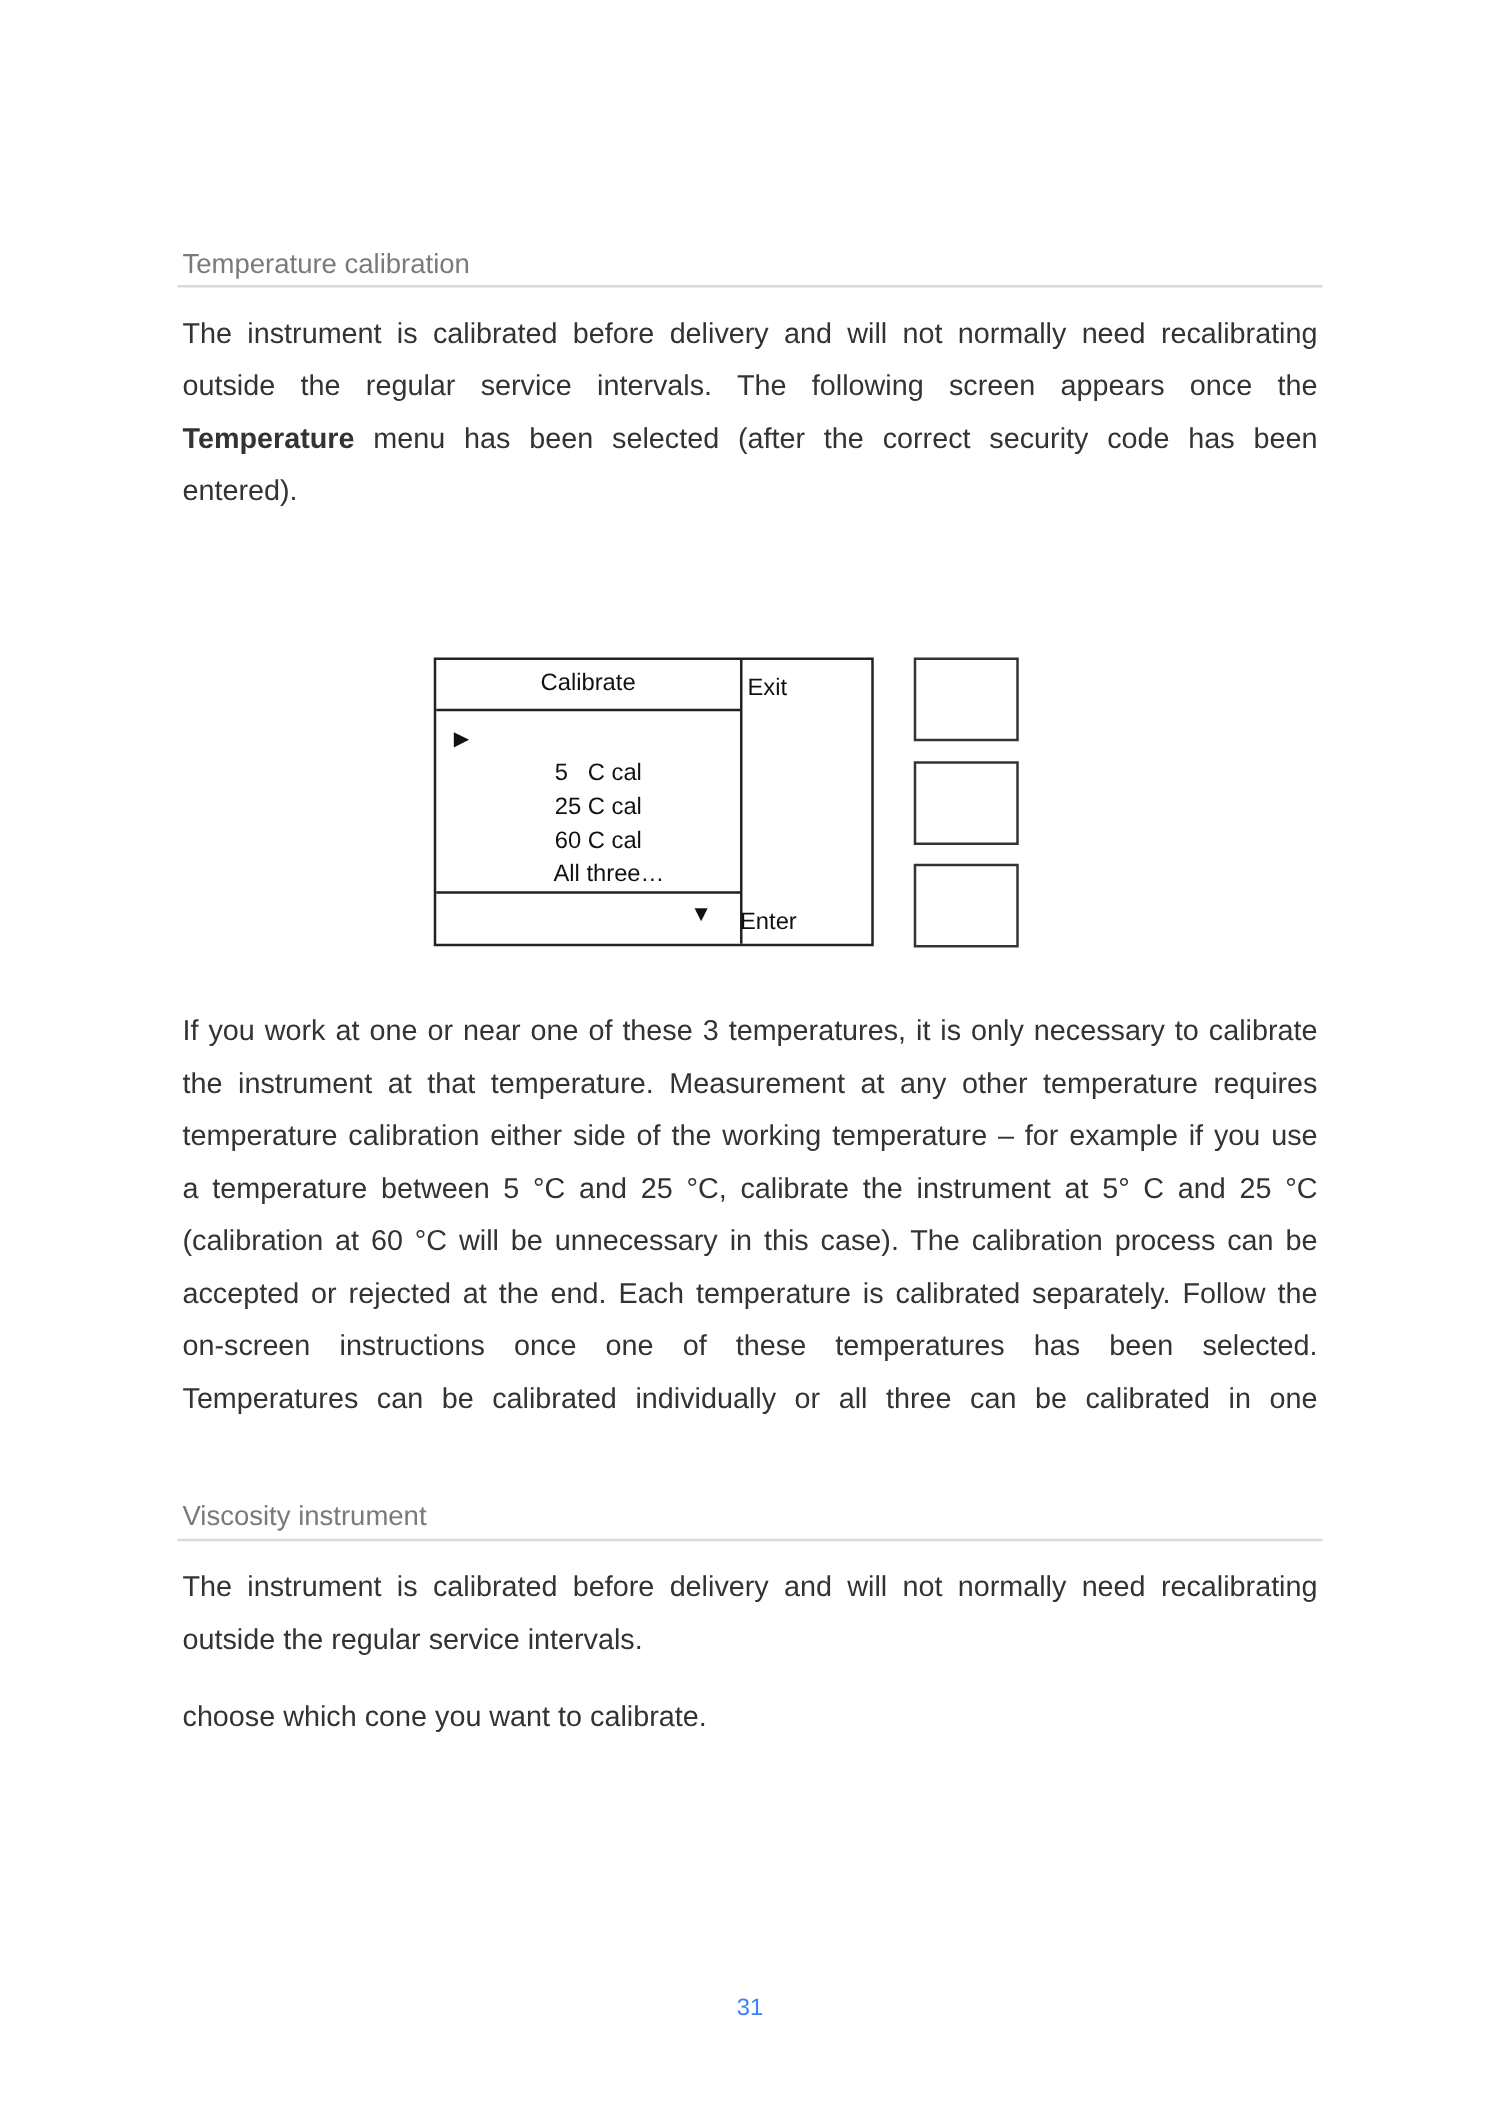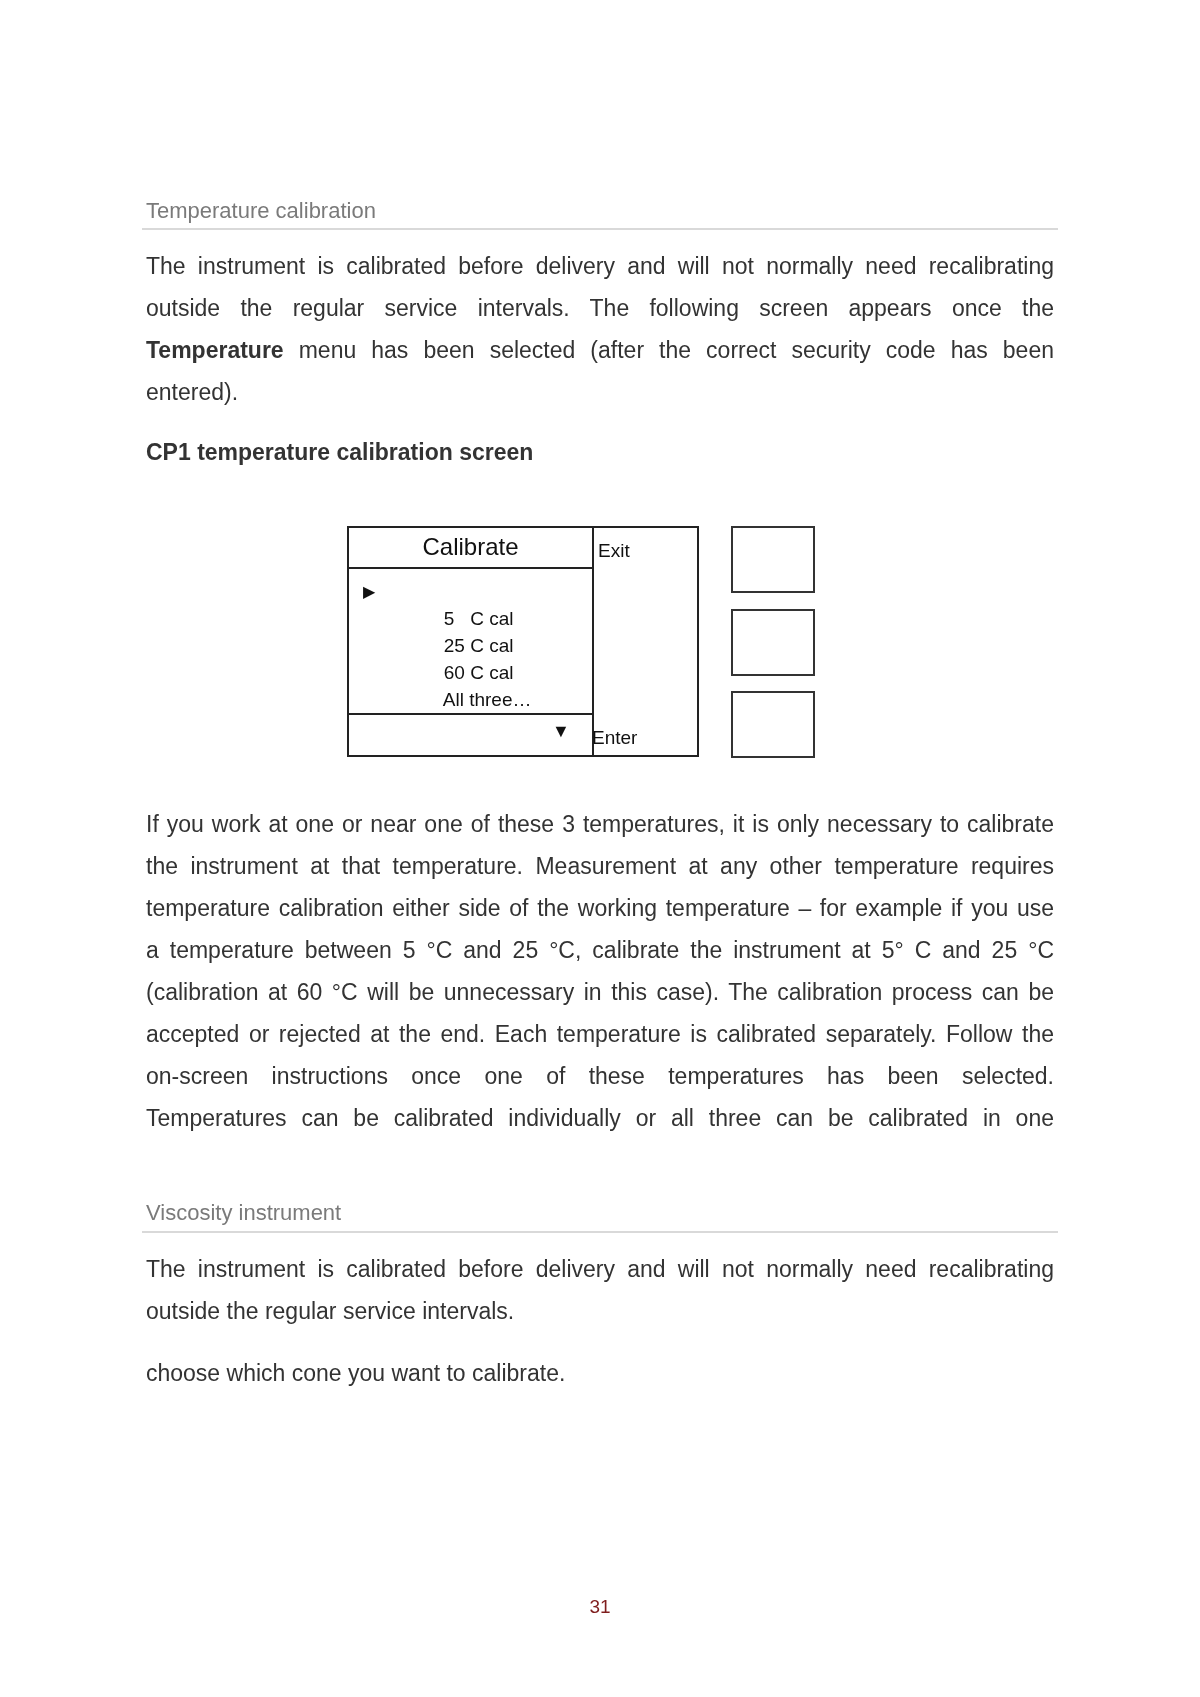--- a/index.html
+++ b/index.html
@@ -21,55 +21,54 @@
   .subheading { position: absolute; left: 146px; font-size: 23px; font-weight: bold; color: #333333;
                 line-height: 30px; margin: 0; }
 
   
   .screen { position: absolute; left: 347px; top: 526px; width: 352px; height: 231px;
             border: 2px solid #222; box-sizing: border-box; }
   .screen .left-pane { position: absolute; left: 0; top: 0; width: 245px; height: 100%;
                        border-right: 2px solid #222; box-sizing: border-box; }
   .screen .title-row { position: absolute; left: 0; top: 0; width: 100%; height: 41px;
                        border-bottom: 2px solid #222; box-sizing: border-box;
-                       font-size: 24px; color: #111; text-align: center; line-height: 38px; }
+                       font-size: 19px; color: #111; text-align: center; line-height: 38px; }
   .screen .menu { position: absolute; left: 0; top: 50px; width: 100%; }
   .screen .menu-item { position: relative; height: 27px; line-height: 27px; font-size: 19px;
                        color: #111; padding-left: 42px; white-space: pre; }
   .screen .menu-item .pointer { position: absolute; left: 14px; top: 0; font-size: 16px; color: #111; }
   .screen .footer-row { position: absolute; left: 0; bottom: 0; width: 100%; height: 42px;
                         border-top: 2px solid #222; box-sizing: border-box; }
   .screen .footer-row .down-arrow { position: absolute; left: 203px; top: 6px; font-size: 18px; color: #111; }
   .screen .right-pane { position: absolute; left: 245px; top: 0; width: 103px; height: 100%; }
   .screen .softkey-label { position: absolute; width: 100%; text-align: left; font-size: 19px; color: #111; }
   .screen .exit-label { top: 12px; left: 4px; }
   .screen .enter-label { bottom: 6px; left: -2px; }
 
   .hw-button { position: absolute; left: 731px; width: 84px; height: 67px;
                border: 2px solid #333; box-sizing: border-box; background: #fff; cursor: pointer; }
 
   .page-number { position: absolute; left: 0; width: 1200px; top: 1596px; text-align: center;
-                 font-size: 19px; color: #7f1d1d; }
+                 font-size: 19px; color: #3b82f6; }
 </style>
 </head>
 <body>
 
 <div class="page">
 
   <h2 class="section-heading" style="top:198px;">Temperature calibration</h2>
   <div class="rule" style="top:228px;"></div>
 
   <p class="para" style="top:245px;">
     <span class="line">The instrument is calibrated before delivery and will not normally need recalibrating</span>
     <span class="line">outside the regular service intervals. The following screen appears once the</span>
     <span class="line"><b>Temperature</b> <span>menu has been selected (after the correct security code has been</span></span>
     <span class="line last">entered).</span>
   </p>
 
-  <h3 class="subheading" style="top:437px;">CP1 temperature calibration screen</h3>
 
   <div class="screen">
     <div class="left-pane">
       <div class="title-row">Calibrate</div>
       <div class="menu">
         <div class="menu-item">
           <span class="pointer">▶</span><span>5   C cal</span>
         </div>
         <div class="menu-item">
           <span>25 C cal</span>

